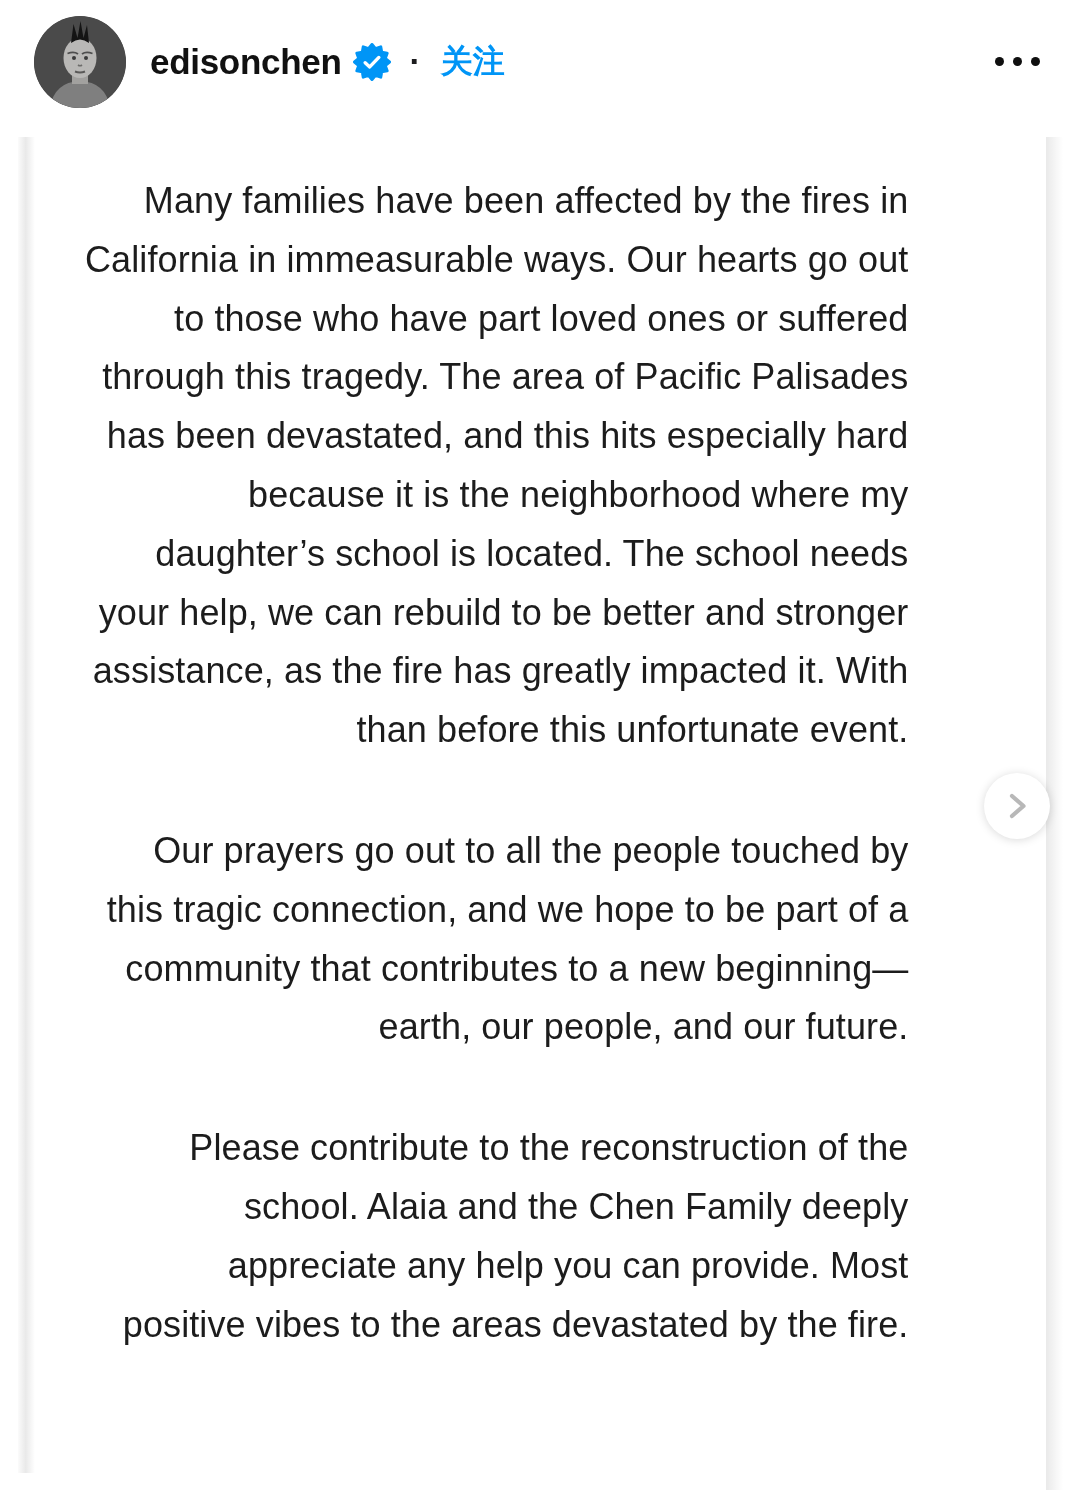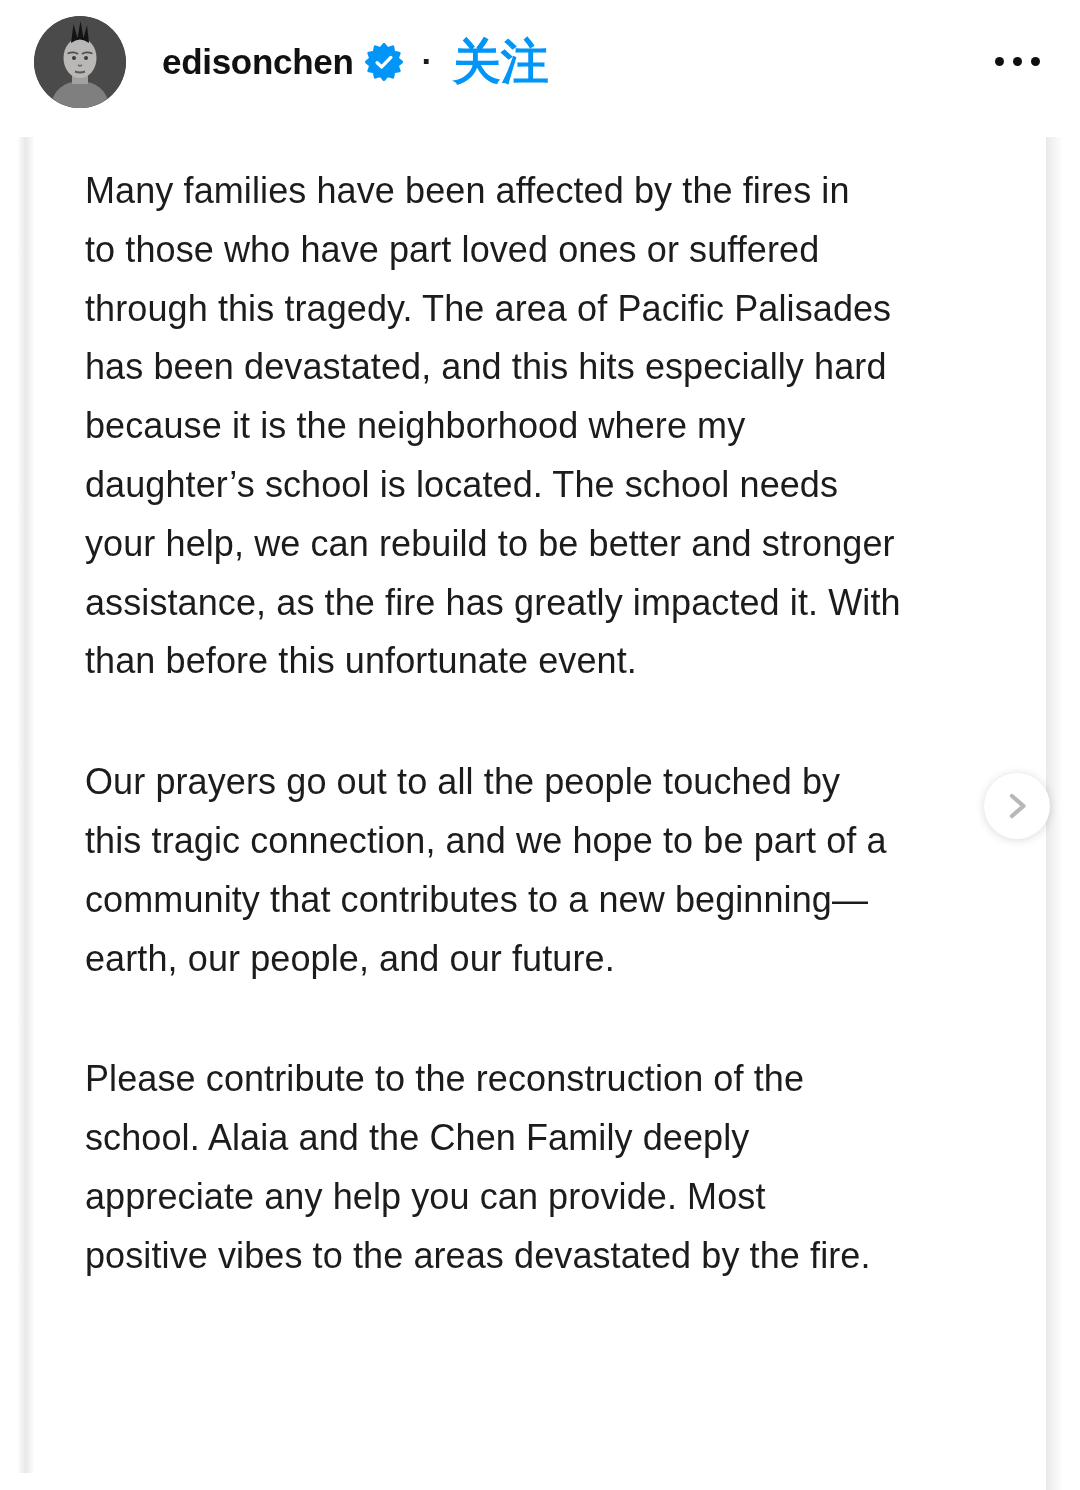--- a/index.html
+++ b/index.html
@@ -18,29 +18,29 @@
     display:flex; align-items:center;
     padding:0 32px 14px 34px;
     background:#fff;
   }
   .avatar {
     width:92px; height:92px; border-radius:50%;
     overflow:hidden; flex:none; background:#4a4a4a;
     cursor:pointer;
   }
   .avatar svg { width:100%; height:100%; display:block; }
-  .user-row { display:flex; align-items:center; margin-left:36px; }
+  .user-row { display:flex; align-items:center; margin-left:24px; }
   .username {
     font-size:35px; font-weight:700; color:#111;
     letter-spacing:-0.3px; cursor:pointer;
   }
   .badge { width:38px; height:38px; margin-left:12px; display:block; }
   .sep { font-size:34px; font-weight:700; color:#1c1c1e; margin:0 20px 0 18px; }
   .follow {
-    font-size:48px; font-weight:600; color:#0095f6;
+    font-size:32px; font-weight:600; color:#0095f6;
     background:none; border:none; cursor:pointer;
     font-family:"Liberation Sans", sans-serif;
   }
   .more {
     margin-left:auto; display:flex; align-items:center; gap:9px;
     background:none; border:none; padding:8px; cursor:pointer;
   }
   .more .dot { width:9px; height:9px; border-radius:50%; background:#0f0f0f; }
 
   
@@ -48,21 +48,21 @@
   .edge { position:absolute; top:0; width:17px; pointer-events:none; }
   .edge.left {
     left:18px; height:1336px;
     background:linear-gradient(to right, rgba(0,0,0,0.015), rgba(0,0,0,0.085) 45%, rgba(0,0,0,0));
   }
   .edge.right {
     left:1046px; height:1353px;
     background:linear-gradient(to right, rgba(0,0,0,0.085), rgba(0,0,0,0));
   }
 
-  .post-text { position:absolute; left:85px; top:25px; }
+  .post-text { position:absolute; left:85px; top:35px;text-align:right; }
   .para { margin-bottom:62px; }
   .para:last-child { margin-bottom:0; }
   .line {
     font-size:36px; line-height:58.8px; white-space:nowrap;
     color:#1c1c1c; letter-spacing:0.1px;
   }
 
   .next-btn {
     position:absolute; left:984px; top:636px;
     width:66px; height:66px; border-radius:50%;
@@ -113,20 +113,21 @@
 
 <div class="carousel">
 
   <div class="edge left"></div>
   <div class="edge right"></div>
 
   <div class="post-text">
 
     <div class="para">
       <div class="line">Many families have been affected by the fires in</div>
+      <div class="line">California in immeasurable ways. Our hearts go out</div>
       <div class="line">to those who have part loved ones or suffered</div>
       <div class="line">through this tragedy. The area of Pacific Palisades</div>
       <div class="line">has been devastated, and this hits especially hard</div>
       <div class="line">because it is the neighborhood where my</div>
       <div class="line">daughter’s school is located. The school needs</div>
       <div class="line">your help, we can rebuild to be better and stronger</div>
       <div class="line">assistance, as the fire has greatly impacted it. With</div>
       <div class="line">than before this unfortunate event.</div>
     </div>
 

